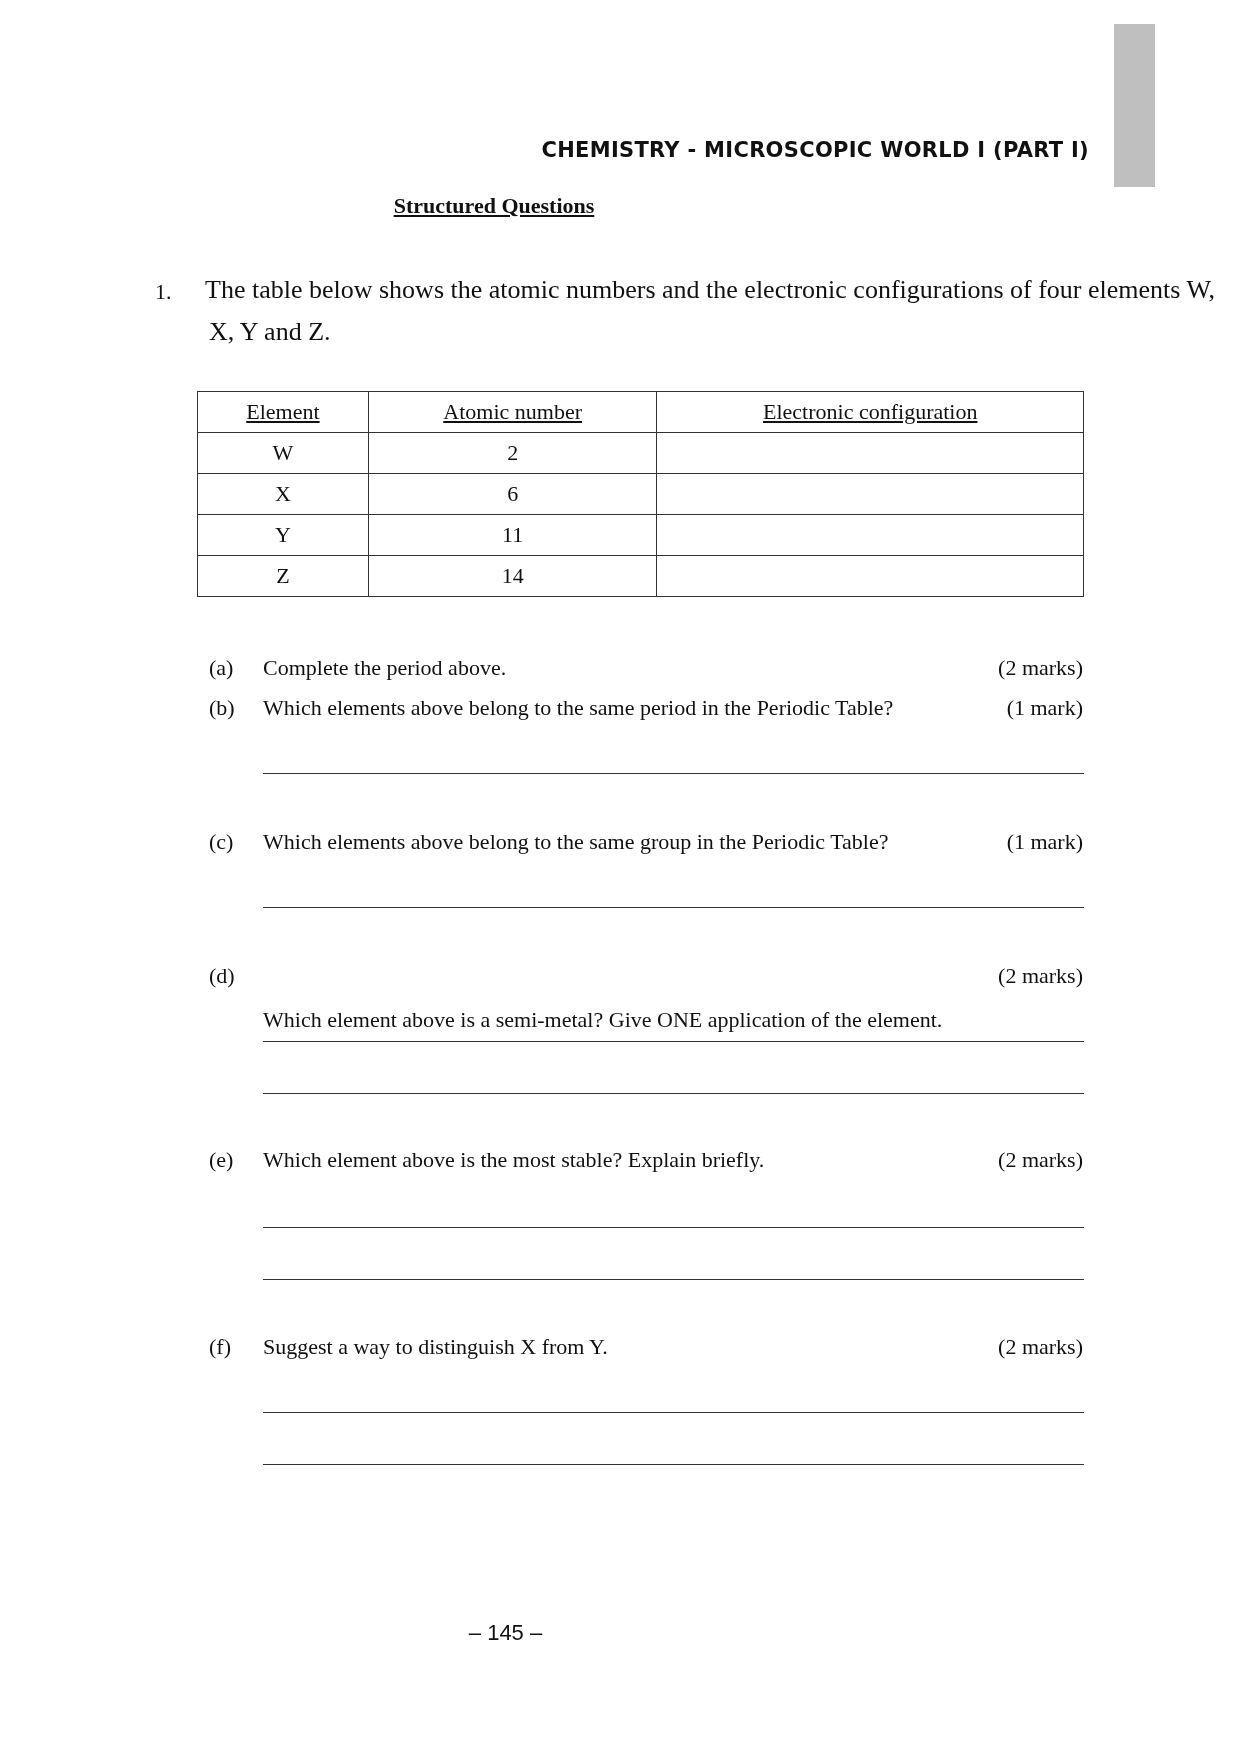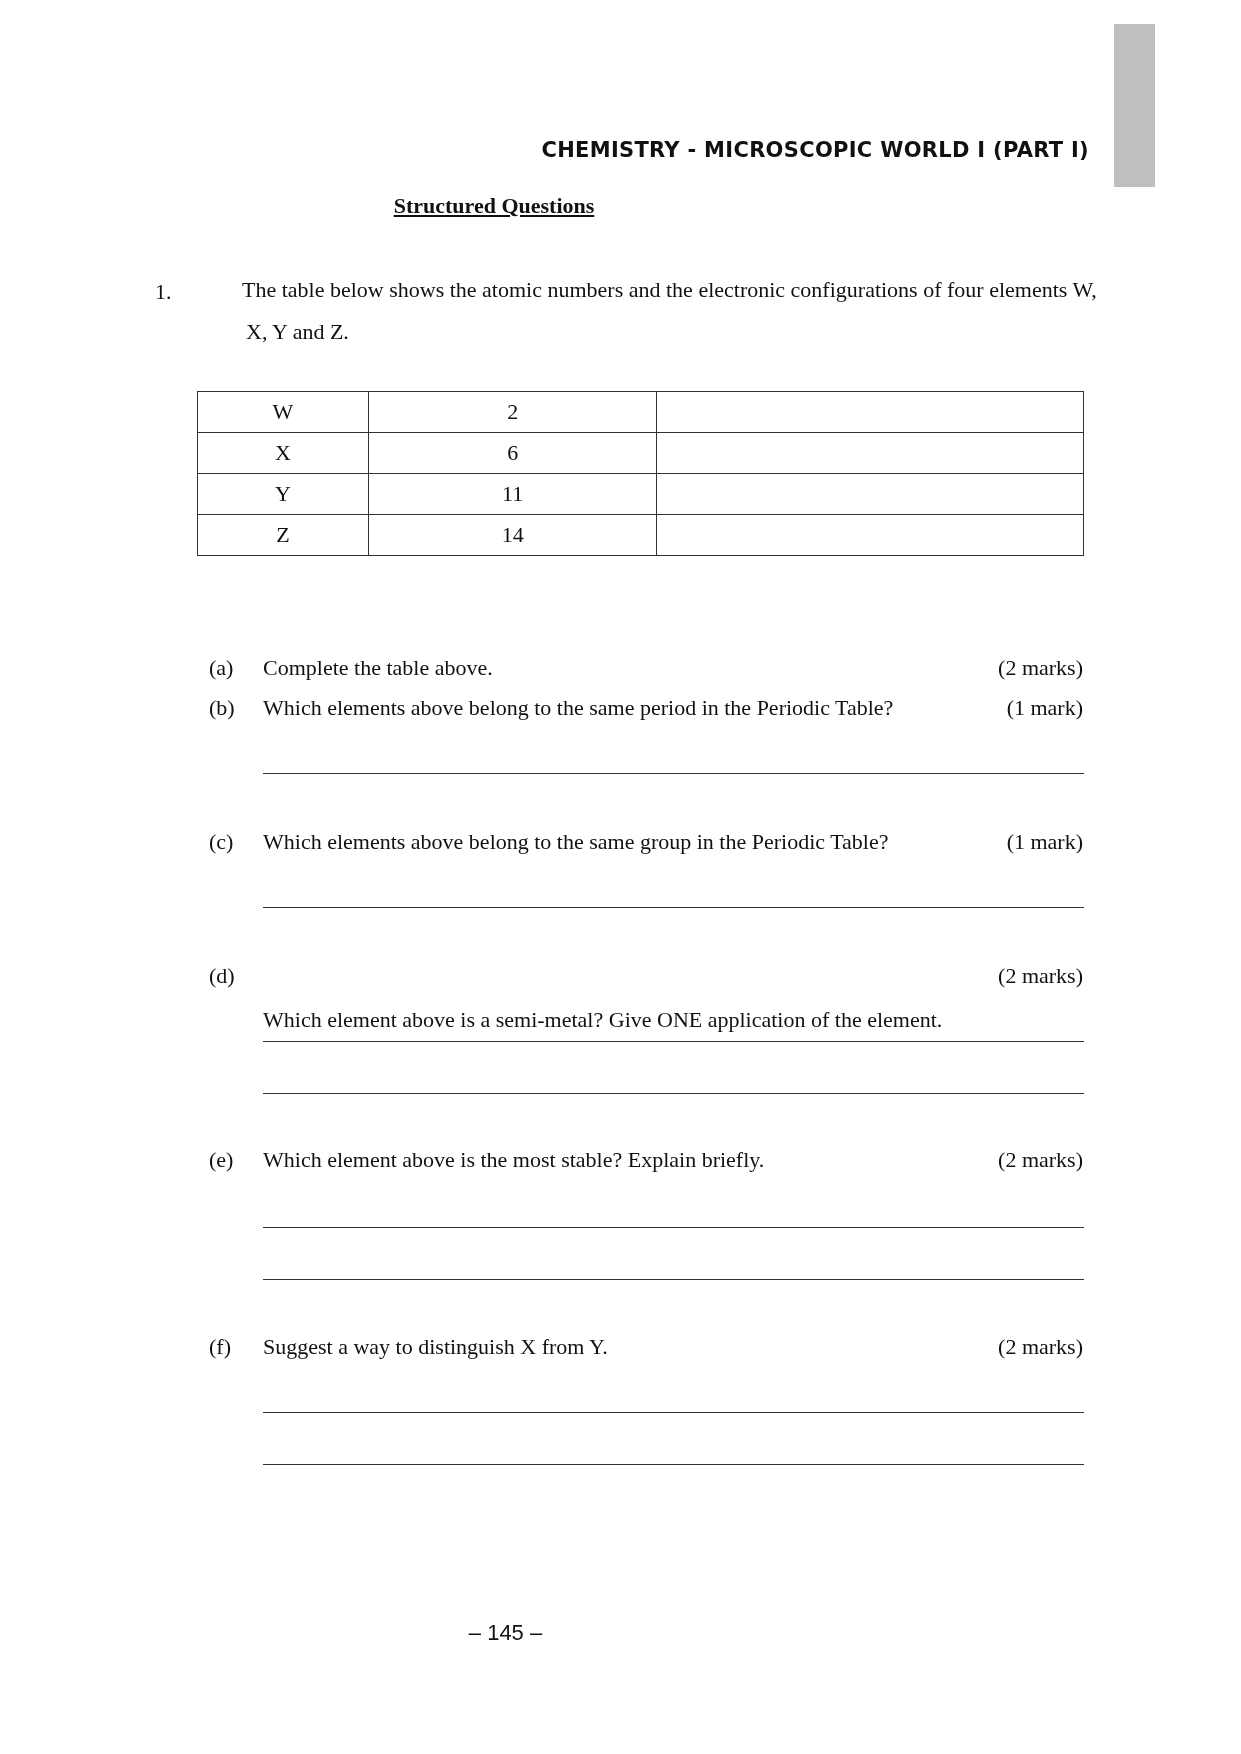--- a/index.html
+++ b/index.html
@@ -6,21 +6,21 @@
   body { width: 1241px; height: 1754px; position: relative; overflow: hidden;
          font-family: "Liberation Serif", serif; color: #111; }
   .abs { position: absolute; white-space: nowrap; }
   .side-tab { position: absolute; left: 1114px; top: 24px; width: 41px; height: 163px; background: #bfbfbf; }
   .header { left: 537px; top: 138px; width: 552px; font-family: "DejaVu Sans", sans-serif;
             font-weight: bold; font-size: 21px; letter-spacing: 0.3px; text-align: right; }
   .section-title { left: 0; width: 988px; text-align: center; top: 193px; font-weight: bold; font-size: 22px;
                    text-decoration: underline; padding-left: 0; }
   .section-title span { position: relative; left: 0; }
   .q-num { left: 155px; font-size: 22px; }
-  .q-text { font-size: 22px; line-height: 22px; margin-left: 37px; }
+  .q-text { font-size: 26px; line-height: 22px; }
   table.tbl { position: absolute; left: 197px; top: 391px; width: 887px; border-collapse: collapse; font-size: 22px; }
   table.tbl td, table.tbl th { border: 1.5px solid #333; height: 40px; padding: 0; text-align: center; font-weight: normal; }
   table.tbl th span { text-decoration: underline; }
   .sub-label { left: 209px; font-size: 22px; }
   .sub-text { left: 263px; font-size: 22px; }
   .marks { right: 158px; font-size: 22px; text-align: center; }
   .ans-line { position: absolute; left: 263px; width: 821px; height: 0; border-top: 1.5px solid #333; }
   .page-num { left: 0; width: 1011px; text-align: center; top: 1620px; font-family: "Liberation Sans", sans-serif; font-size: 22px; }
 </style>
 </head>
@@ -38,20 +38,25 @@
 <div class="abs q-text" style="left:205px; top:279px;">The table below shows the atomic numbers and the electronic configurations of four elements W,</div>
 <div class="abs q-text" style="left:209px; top:321px;">X, Y and Z.</div>
 
 <table class="tbl">
   <colgroup>
     <col style="width:171px">
     <col style="width:289px">
     <col style="width:427px">
   </colgroup>
   <tbody>
+      <tr>
+    <th><span>Element</span></th>
+    <th><span>Atomic number</span></th>
+    <th><span>Electronic configuration</span></th>
+  </tr>
   <tr>
     <td>W</td>
     <td>2</td>
     <td></td>
   </tr>
   <tr>
     <td>X</td>
     <td>6</td>
     <td></td>
   </tr>
@@ -62,21 +67,21 @@
   </tr>
   <tr>
     <td>Z</td>
     <td>14</td>
     <td></td>
   </tr>
 </tbody>
   </table>
 
 <div class="abs sub-label" style="top:655px;">(a)</div>
-<div class="abs sub-text" style="top:655px;">Complete the table above.</div>
+<div class="abs sub-text" style="top:655px;">Complete the period above.</div>
 <div class="abs marks" style="top:655px;">(2 marks)</div>
 
 <div class="abs sub-label" style="top:695px;">(b)</div>
 <div class="abs sub-text" style="top:695px;">Which elements above belong to the same period in the Periodic Table?</div>
 <div class="abs marks" style="top:695px;">(1 mark)</div>
 <div class="ans-line" style="top:773px;"></div>
 
 <div class="abs sub-label" style="top:829px;">(c)</div>
 <div class="abs sub-text" style="top:829px;">Which elements above belong to the same group in the Periodic Table?</div>
 <div class="abs marks" style="top:829px;">(1 mark)</div>

